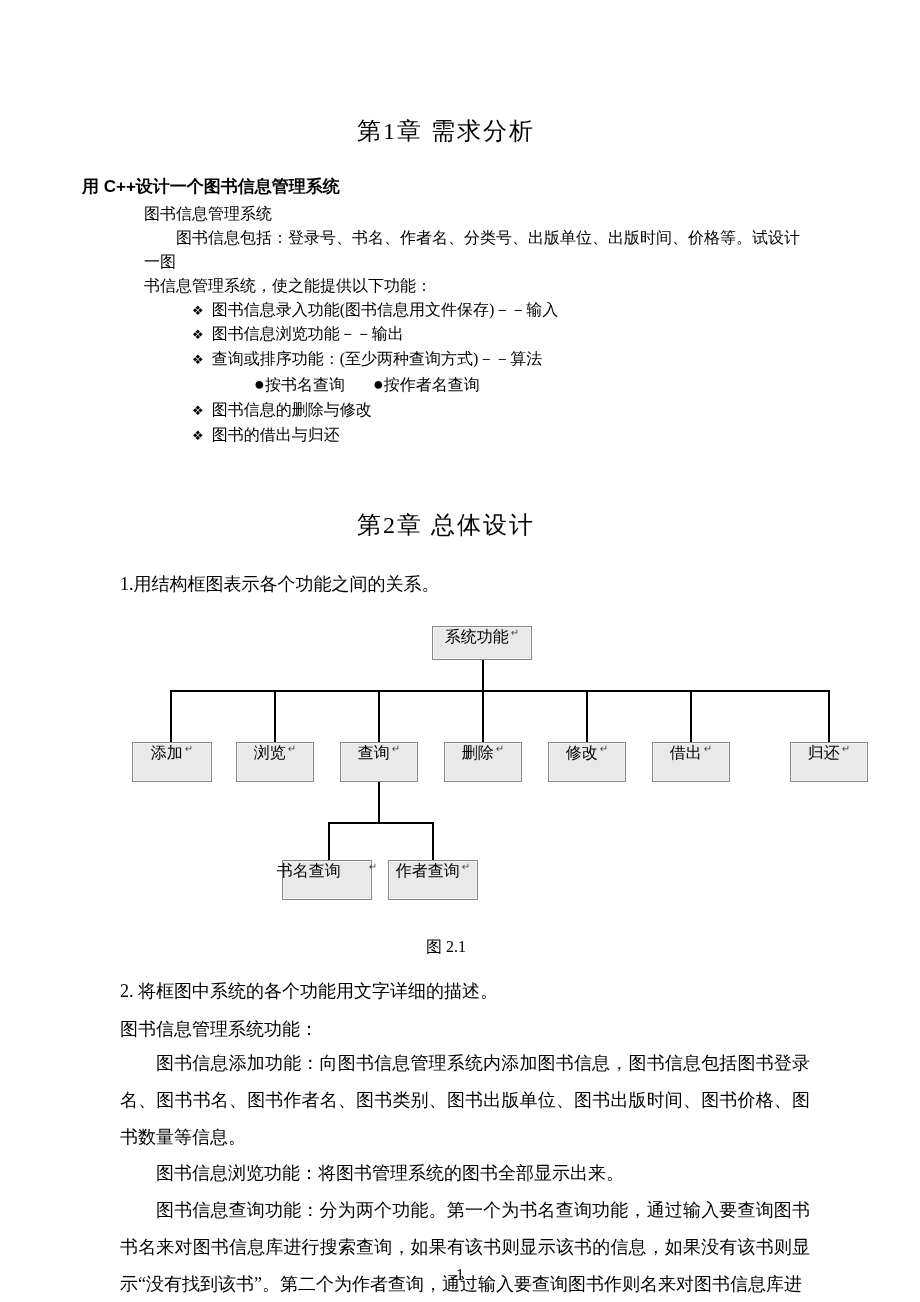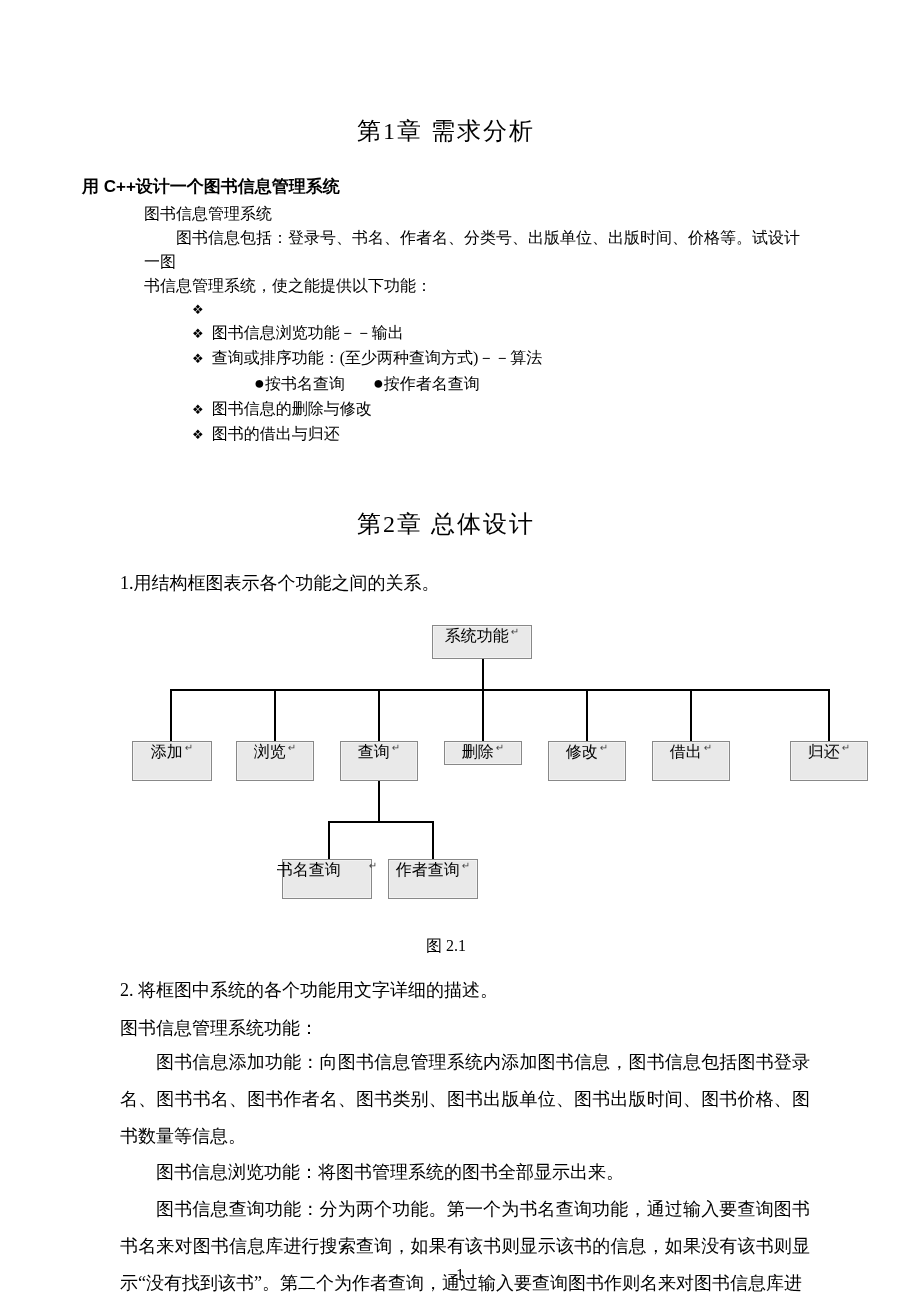--- a/index.html
+++ b/index.html
@@ -135,20 +135,21 @@
 
   <div class="section-heading">用 C++设计一个图书信息管理系统</div>
 
   <div class="indent1">图书信息管理系统</div>
   <div class="indent2">图书信息包括：登录号、书名、作者名、分类号、出版单位、出版时间、价格等。试设计一图</div>
   <div class="indent1">书信息管理系统，使之能提供以下功能：</div>
 
   <div class="bullet-list">
     <div class="row">
       <span class="diamond">❖</span>
+      <span>图书信息录入功能(图书信息用文件保存)－－输入</span>
     </div>
     <div class="row">
       <span class="diamond">❖</span>
       <span>图书信息浏览功能－－输出</span>
     </div>
     <div class="row">
       <span class="diamond">❖</span>
       <span>查询或排序功能：(至少两种查询方式)－－算法</span>
     </div>
   </div>
@@ -199,21 +200,21 @@
           <span class="rt">↵</span>
         </div>
       <div class="node" style="left:114px; top:116px; width:78px; height:40px;">
           <span>浏览</span>
           <span class="rt">↵</span>
         </div>
       <div class="node" style="left:218px; top:116px; width:78px; height:40px;">
           <span>查询</span>
           <span class="rt">↵</span>
         </div>
-      <div class="node" style="left:322px; top:116px; width:78px; height:24px;">
+      <div class="node" style="left:322px; top:116px; width:78px; height:40px;">
           <span>删除</span>
           <span class="rt">↵</span>
         </div>
       <div class="node" style="left:426px; top:116px; width:78px; height:40px;">
           <span>修改</span>
           <span class="rt">↵</span>
         </div>
       <div class="node" style="left:530px; top:116px; width:78px; height:40px;">
           <span>借出</span>
           <span class="rt">↵</span>

